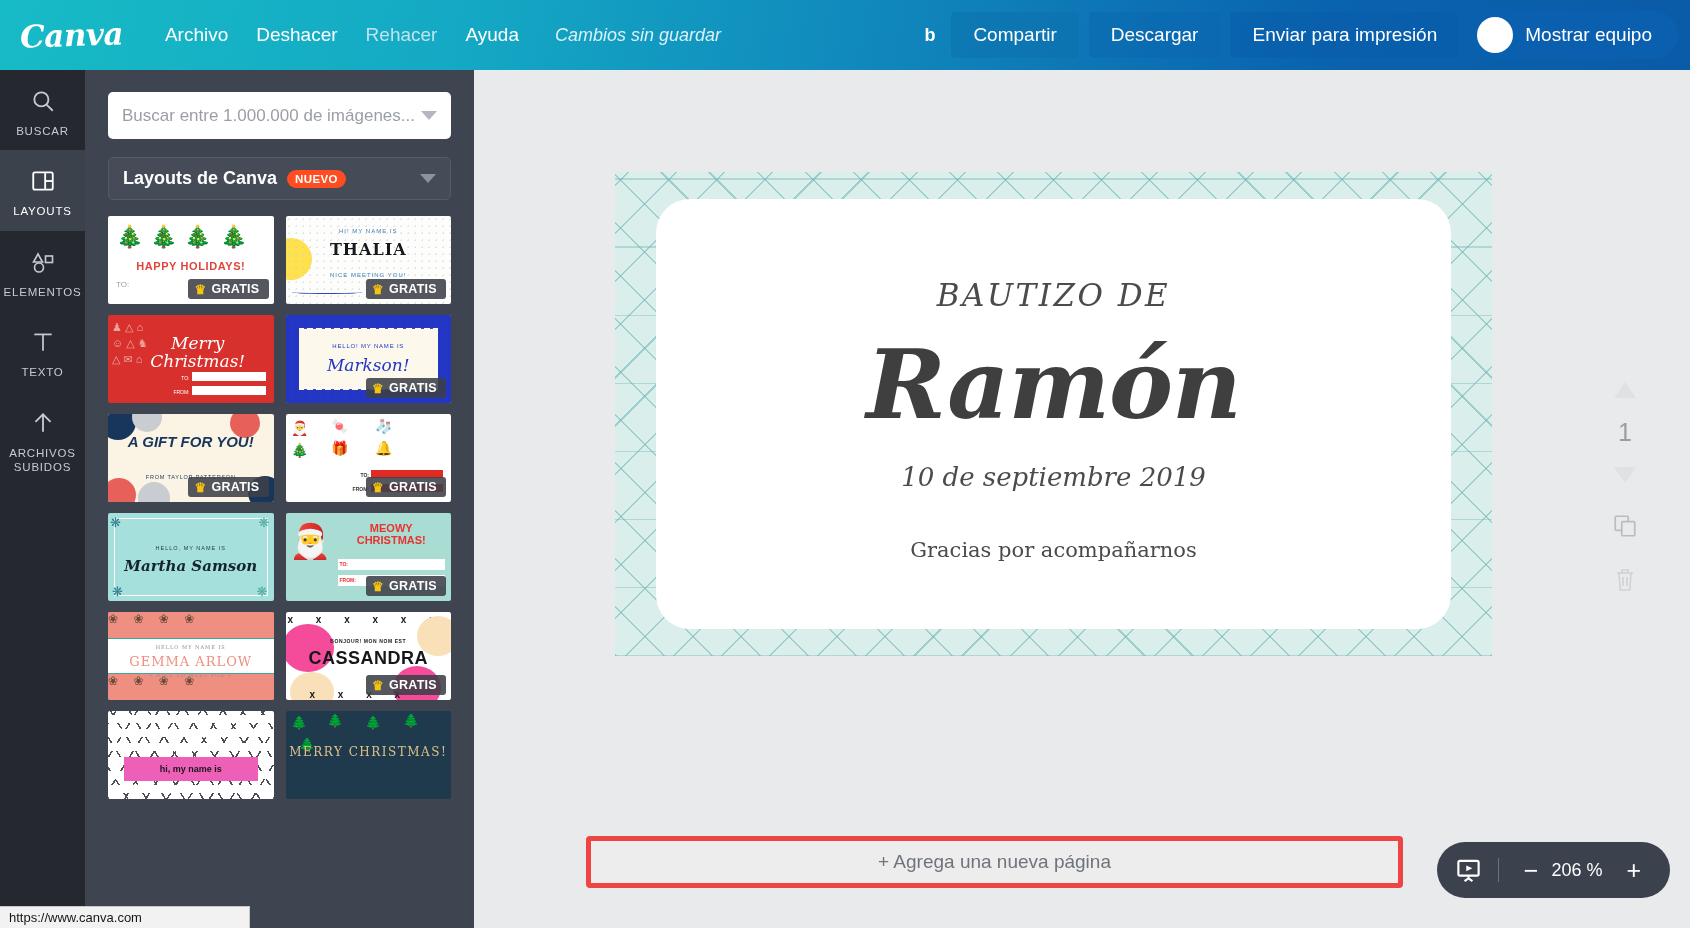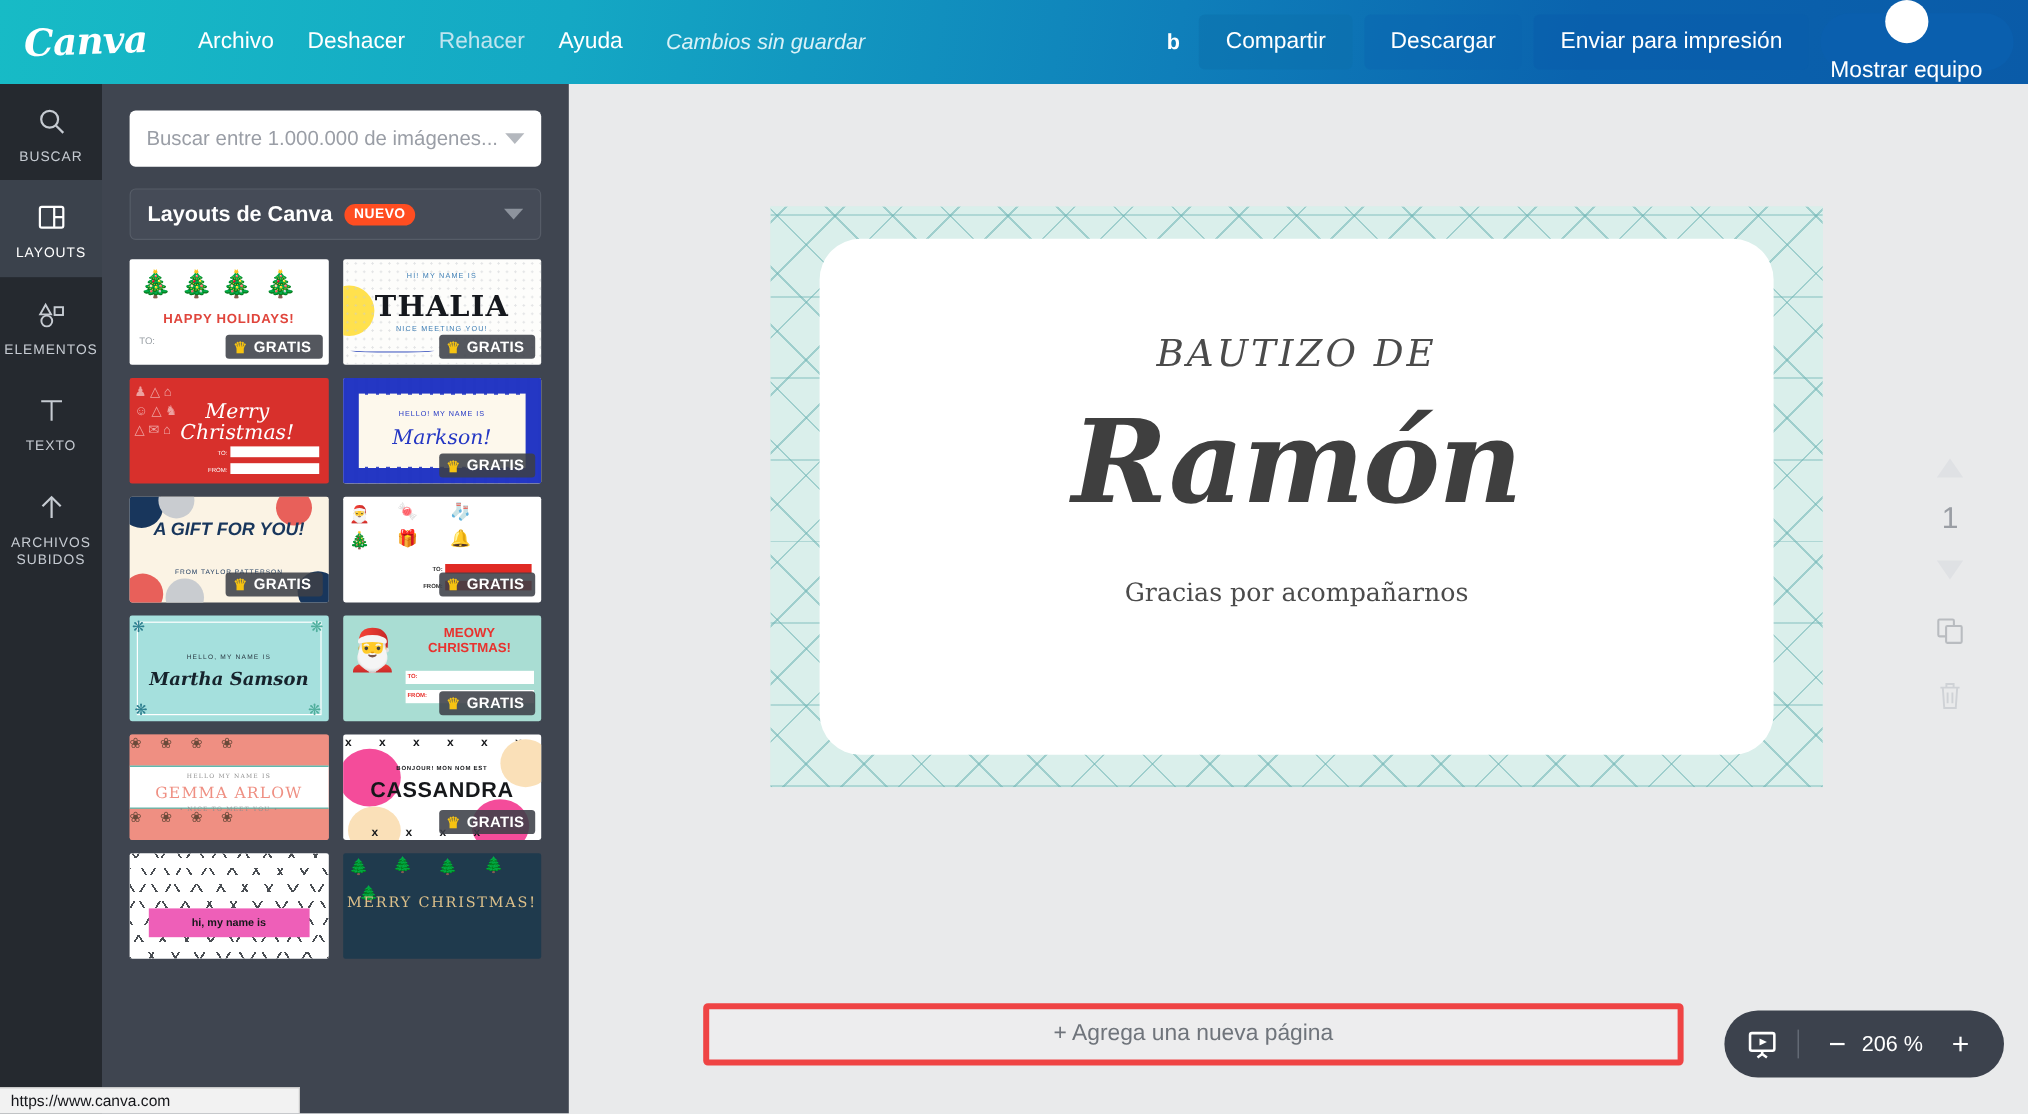--- a/index.html
+++ b/index.html
@@ -50,21 +50,21 @@
     color: #fff; font-size: 19px; padding: 0 22px;
     white-space: nowrap; cursor: pointer;
     background: rgba(255,255,255,0.14);
     border: none;
   }
   .hbtn.share   { background: rgba(10,110,170,0.45); }
   .hbtn.dl      { background: rgba(10,100,175,0.40); }
   .hbtn.print   { background: rgba(10,92,172,0.55); }
   .hbtn.team {
     background: #0a5fae; border-radius: 24px;
-    padding: 0 26px 0 8px; gap: 12px; height: 48px; flex-direction: column;
+    padding: 0 26px 0 8px; gap: 12px; height: 48px;
   }
   .avatar {
     width: 36px; height: 36px; border-radius: 50%;
     background: #ffffff; flex: 0 0 auto;
   }
 
   
   .rail {
     position: absolute; top: 70px; left: 0;
     width: 85px; height: 858px;
@@ -150,21 +150,21 @@
   .t-inner { position: absolute; inset: 0; }
   .tx { position: absolute; width: 100%; text-align: center; }
 
   
   .workspace {
     position: absolute; top: 70px; left: 568px;
     width: 1122px; height: 858px;
     background: #e9eaeb; z-index: 10;
   }
   .card-wrap {
-    position: absolute; left: 74px; top: 102px;
+    position: absolute; left: 47px; top: 102px;
     width: 877px; height: 484px;
   }
   .card {
     position: relative; width: 877px; height: 484px;
     background: #d9eeea;
     overflow: hidden;
   }
   .card-pattern {
     position: absolute; inset: 0;
     background-color: #daefeb;
@@ -357,21 +357,21 @@
           <span class="crown">♛</span>
           <span>GRATIS</span>
         </div>
       </div>
 
       <div class="thumb" style="background:#fdfdfb;">
         <div class="t-inner">
           <div style="position:absolute;left:-16px;top:22px;width:42px;height:42px;border-radius:50%;background:#ffe14d;"></div>
           <div style="position:absolute;inset:0;background-image:radial-gradient(#c9ccd0 1px, transparent 1px);background-size:7px 7px;opacity:.5;"></div>
           <div class="tx" style="top:12px;font-size:6px;color:#3f7fb5;letter-spacing:1px;">HI! MY NAME IS</div>
-          <div class="tx" style="top:24px;font-family:'DejaVu Serif',serif;font-size:24px;font-weight:bold;color:#15181d;letter-spacing:1px;">THALIA</div>
+          <div class="tx" style="top:24px;font-family:'DejaVu Serif',serif;font-size:16px;font-weight:bold;color:#15181d;letter-spacing:1px;">THALIA</div>
           <div class="tx" style="top:56px;font-size:6px;color:#3f7fb5;letter-spacing:1px;">NICE MEETING YOU!</div>
           <div style="position:absolute;left:6px;bottom:10px;width:70px;height:5px;border-bottom:1.5px solid #2b45b8;border-radius:40%;"></div>
         </div>
         <div class="gratis">
           <span class="crown">♛</span>
           <span>GRATIS</span>
         </div>
       </div>
 
       <div class="thumb" style="background:#d8302c;">
@@ -520,20 +520,21 @@
   </div>
 
   <div class="workspace">
 
     <div class="card-wrap">
       <div class="card">
         <div class="card-pattern"></div>
         <div class="card-inner">
           <div class="doc-title">BAUTIZO DE</div>
           <div class="doc-name">Ramón</div>
+          <div class="doc-date">10 de septiembre 2019</div>
           <div class="doc-thanks">Gracias por acompañarnos</div>
         </div>
       </div>
     </div>
 
     <div class="page-tools">
       <span class="pt">
         <svg width="26" height="20" viewBox="0 0 26 20">
             <polygon points="13,2 24,18 2,18" fill="#dfe1e4"></polygon>
           </svg>

